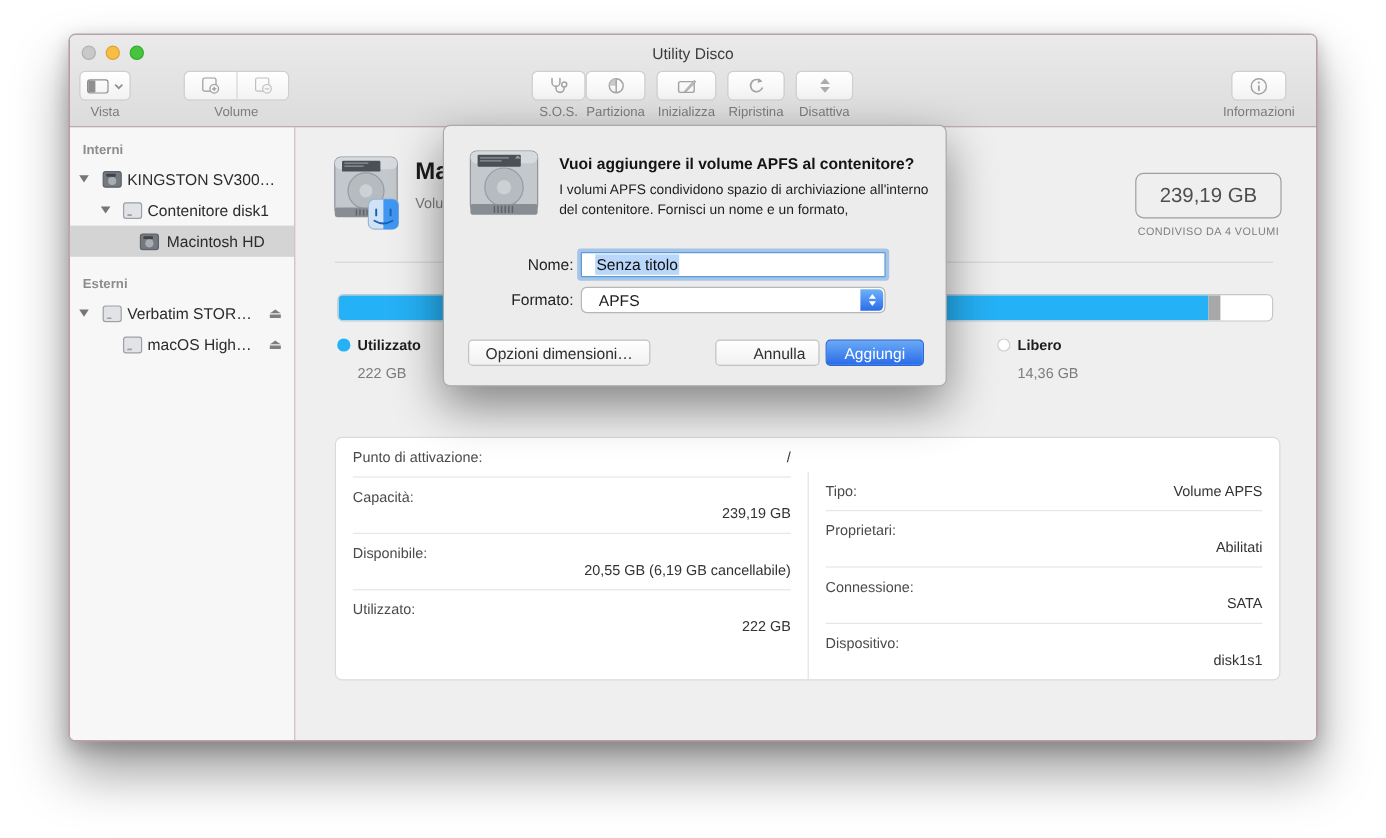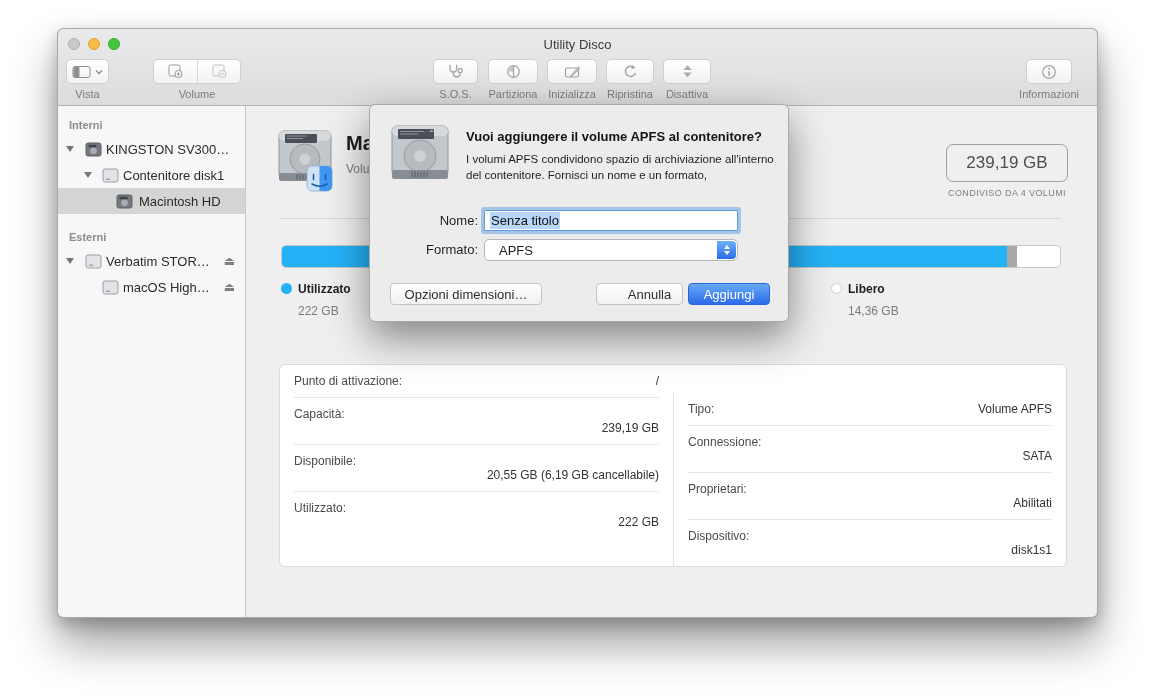--- a/index.html
+++ b/index.html
@@ -85,21 +85,21 @@
   
   .dialog { position:absolute; left:311px; top:75px; width:420px; height:218px;
     background:#ececec; border:1px solid #a9a9a9; border-radius:6px;
     box-shadow:0 16px 40px rgba(0,0,0,.45); z-index:50; }
   .dlg-title { position:absolute; left:96px; top:24px; width:312px; font-size:13px; font-weight:bold; color:#141414; }
   .dlg-body { position:absolute; left:96px; top:46px; width:312px; font-size:11.5px; line-height:1.42; color:#1f1f1f; }
   .dlg-icon { position:absolute; left:20px; top:18px; }
   .frow-label { position:absolute; width:90px; text-align:right; font-size:13px; color:#1f1f1f; }
   .name-input { position:absolute; left:114px; top:105px; width:254px; height:21px;
     background:#ffffff; border:1px solid #5d9ad9; border-radius:1px;
-    box-shadow:0 0 0 3px rgba(105,165,229,.55); font-size:13px; display:flex; align-items:center; padding-left:5px; }
+    box-shadow:0 0 0 3px rgba(105,165,229,.55); font-size:13px; display:flex; align-items:center; padding-left:11px; }
   .name-input .seltext { background:#b8d7fb; color:#111; padding:1px 1px; }
   .select { position:absolute; left:114px; top:134px; width:254px; height:22px;
     background:#ffffff; border:1px solid #b6b6b6; border-radius:5px; font-size:13px; color:#1d1d1d;
     display:flex; align-items:center; padding-left:14px; }
   .stepper { position:absolute; right:1px; top:1px; bottom:1px; width:19px; border-radius:0 4px 4px 0;
     background:linear-gradient(#6fb1f8,#2a6ce8); display:flex; flex-direction:column; align-items:center; justify-content:center; gap:2px; }
   .tri-up { width:0; height:0; border-left:3.5px solid transparent; border-right:3.5px solid transparent; border-bottom:4.5px solid #ffffff; }
   .tri-dn { width:0; height:0; border-left:3.5px solid transparent; border-right:3.5px solid transparent; border-top:4.5px solid #ffffff; }
   .dlg-btn { position:absolute; top:178px; height:22px; border-radius:4px; border:1px solid #c3c3c3;
     background:linear-gradient(#ffffff,#f1f1f1); font-size:13px; color:#2f2f2f;
@@ -143,21 +143,21 @@
           <svg width="17" height="15">
             <rect x="2" y="1" width="11" height="11" rx="1.5" fill="none" stroke="#c0c0c0"></rect>
             <circle cx="11.5" cy="10" r="3.6" fill="#f6f6f6" stroke="#c0c0c0"></circle>
             <path d="M9.7 10h3.6" stroke="#c0c0c0"></path>
           </svg>
         </div>
       </div>
       <div class="tb-label">Volume</div>
     </div>
 
-    <div class="tb-item" style="left:375px;align-items:center;">
+    <div class="tb-item" style="left:385px;align-items:center;">
       <div class="tb-btn" style="width:45px;">
         <svg width="17" height="15">
           <path d="M3 1.5v3.2a3.3 3.3 0 0 0 6.6 0V1.5" fill="none" stroke="#a3a3a3" stroke-width="1.3" stroke-linecap="round"></path>
           <path d="M6.3 8v1.6a3.4 3.4 0 0 0 6.8 0V8.9" fill="none" stroke="#a3a3a3" stroke-width="1.3" stroke-linecap="round"></path>
           <circle cx="13.2" cy="6.4" r="2.1" fill="none" stroke="#a3a3a3" stroke-width="1.2"></circle>
         </svg>
       </div>
       <div class="tb-label">S.O.S.</div>
     </div>
 
@@ -331,26 +331,26 @@
           <span class="k">Utilizzato:</span>
           <span class="v">222 GB</span>
         </div>
       </div>
       <div class="dcol dcol2">
         <div class="drow">
           <span class="k">Tipo:</span>
           <span class="v">Volume APFS</span>
         </div>
         <div class="drow">
+          <span class="k">Proprietari:</span>
+          <span class="v">Abilitati</span>
+        </div>
+        <div class="drow">
           <span class="k">Connessione:</span>
           <span class="v">SATA</span>
-        </div>
-        <div class="drow">
-          <span class="k">Proprietari:</span>
-          <span class="v">Abilitati</span>
         </div>
         <div class="drow">
           <span class="k">Dispositivo:</span>
           <span class="v">disk1s1</span>
         </div>
       </div>
     </div>
   </div>
 
   <div class="dialog">

